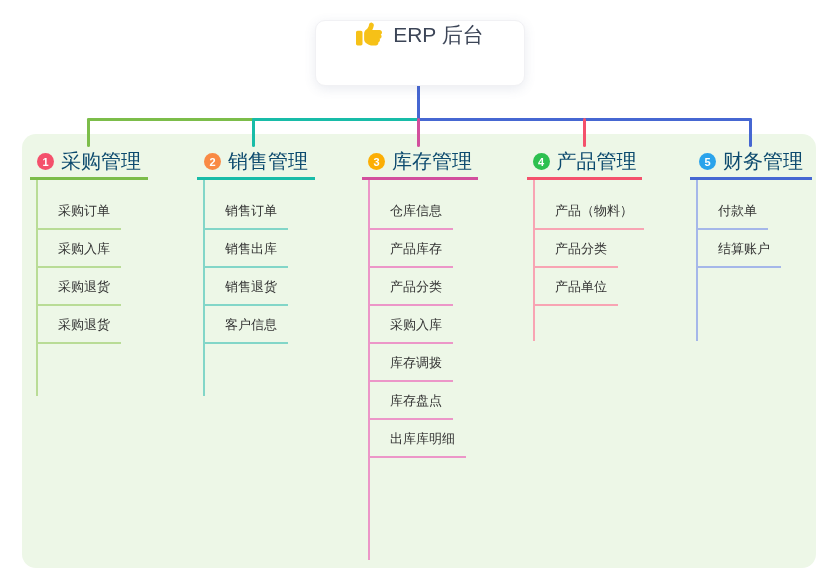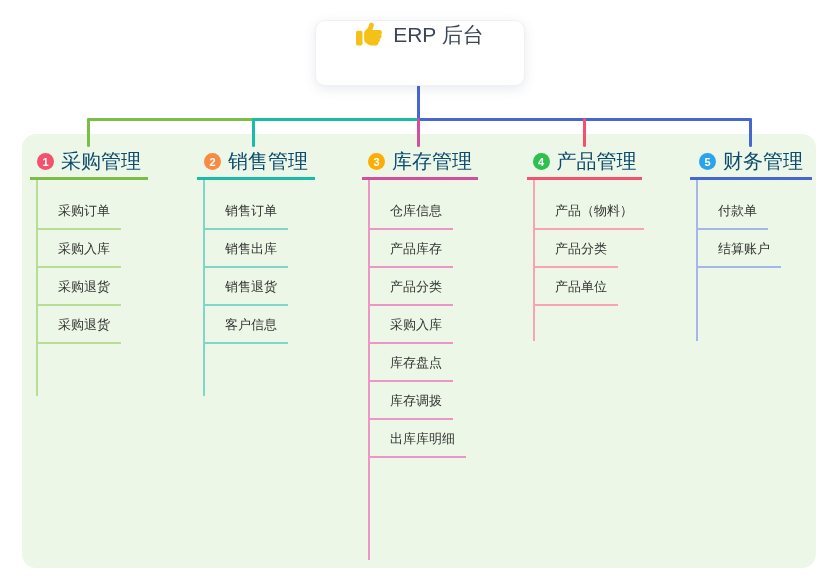--- a/index.html
+++ b/index.html
@@ -119,24 +119,24 @@
       <div class="kid">
           <span class="ktext">产品库存</span>
         </div>
       <div class="kid">
           <span class="ktext">产品分类</span>
         </div>
       <div class="kid">
           <span class="ktext">采购入库</span>
         </div>
       <div class="kid">
-          <span class="ktext">库存盘点</span>
+          <span class="ktext">库存调拨</span>
         </div>
       <div class="kid">
-          <span class="ktext">库存调拨</span>
+          <span class="ktext">库存盘点</span>
         </div>
       <div class="kid">
           <span class="ktext">出库库明细</span>
         </div>
     </div>
   </div>
 
   <div class="branch" style="left: 527px; width: 115px; --line: #f4516c; --lite: #f8a4b3; --badge: #2dc04f;">
     <div class="bhead">
       <span class="badge">4</span>

